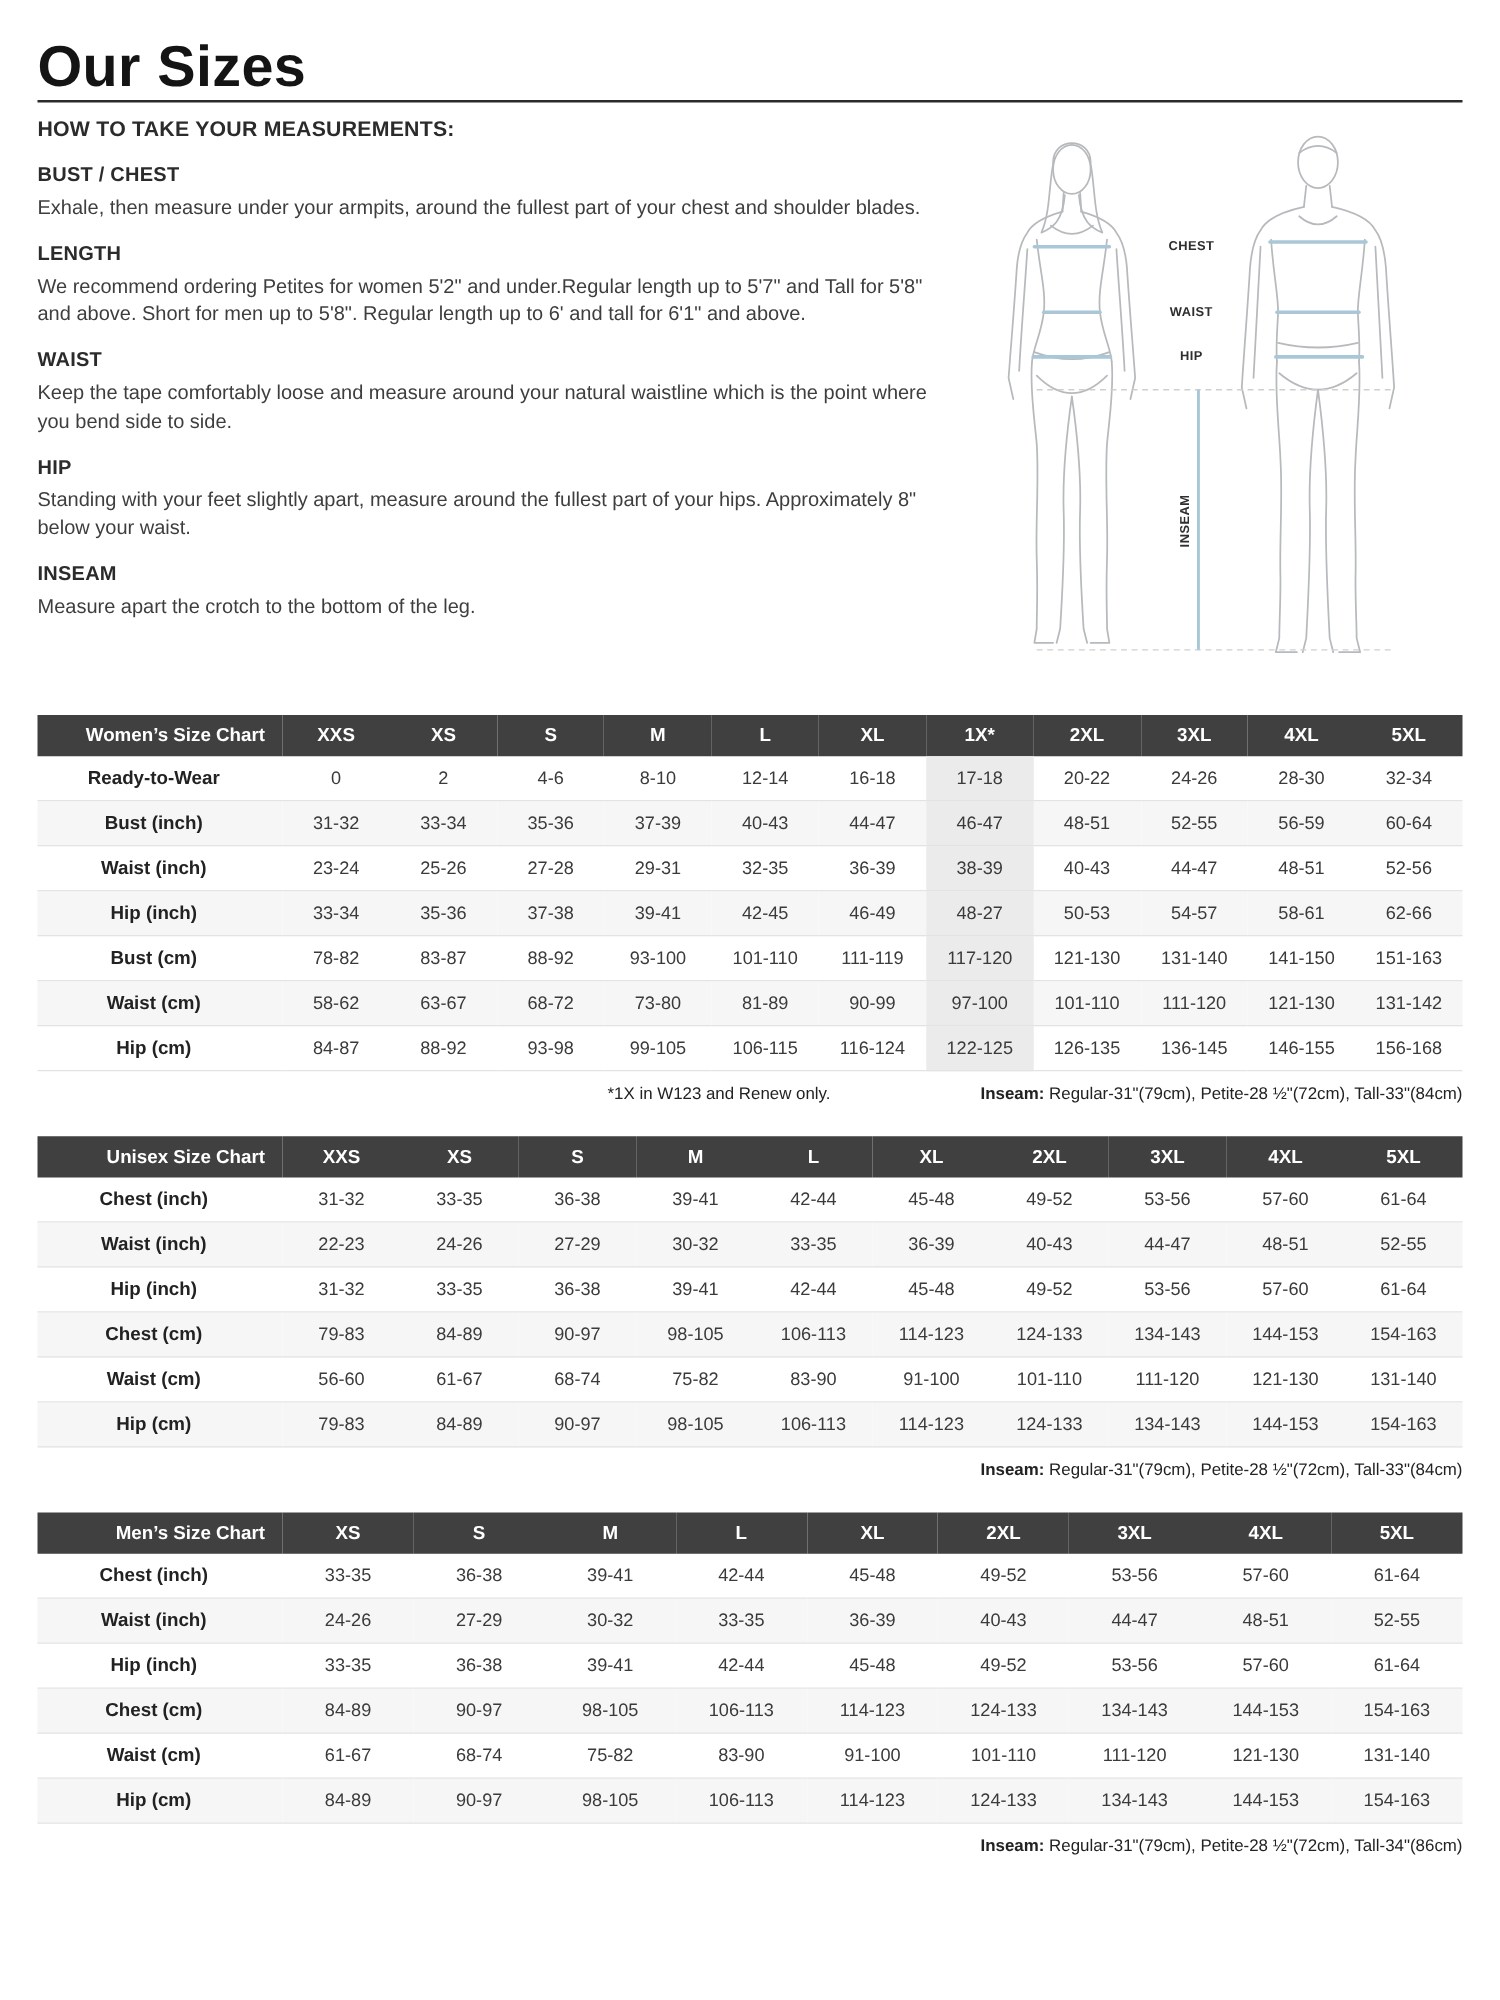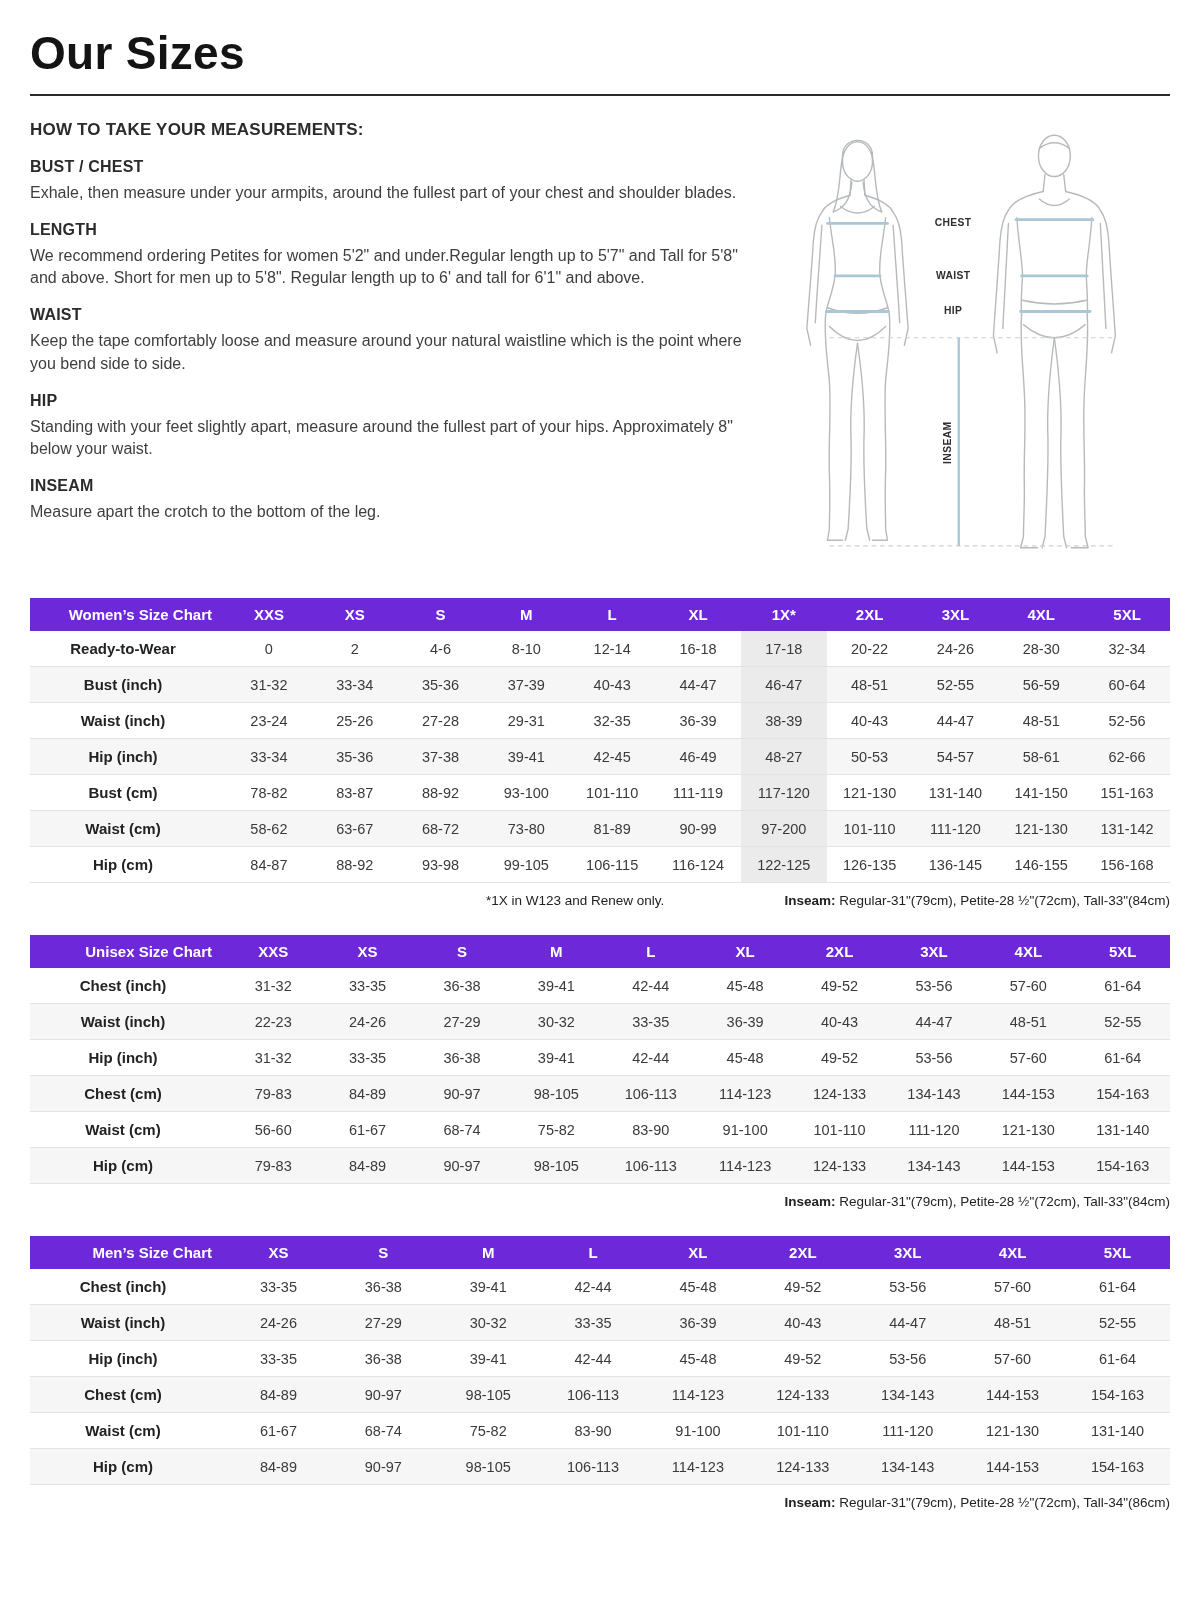--- a/index.html
+++ b/index.html
@@ -6,42 +6,42 @@
   html,body { background:#ffffff; }
   body {
     width:1200px; min-height:1600px;
     font-family:"Liberation Sans", sans-serif;
     color:#333;
   }
   .page { padding:26px 30px 40px 30px; }
 
   h1.page-title {
     font-size:46px; font-weight:700; color:#141414; letter-spacing:0.3px;
-    padding-bottom:14px; border-bottom:2px solid #2b2b2b; margin-bottom:24px;
+    border-bottom:2px solid #2b2b2b; margin-bottom:12px;
   }
 
   .top { display:flex; align-items:flex-start; }
   .instructions { width:725px; }
   .inst-heading { font-size:17px; font-weight:700; color:#2b2b2b; letter-spacing:.2px; margin-bottom:18px; }
   .section { margin-bottom:16px; }
   .section h3 { font-size:16px; font-weight:700; color:#2b2b2b; margin-bottom:6px; letter-spacing:.2px; }
   .section p { font-size:16px; line-height:1.42; color:#3e3e3e; }
 
   .diagram { flex:1; display:flex; justify-content:center; padding-top:4px; }
   .fig path, .fig ellipse { fill:none; stroke:#b7babd; stroke-width:1.5; stroke-linecap:round; stroke-linejoin:round; }
   .measure path { fill:none; stroke:#a9c7d6; stroke-width:3; stroke-linecap:round; }
   .dash path { fill:none; stroke:#cfcfcf; stroke-width:1.2; stroke-dasharray:5 4; }
   .inseam-line path { fill:none; stroke:#a9c7d6; stroke-width:2.5; }
   .mlabel { font-size:11px; font-weight:700; fill:#2e2e2e; letter-spacing:.4px; text-anchor:middle; dominant-baseline:middle; font-family:"Liberation Sans",sans-serif; }
 
   .charts { margin-top:18px; }
   .chart { margin-top:24px; }
   table { width:100%; border-collapse:collapse; table-layout:fixed; }
   thead th {
-    background:#6d28d9; color:#fff; font-size:15px; font-weight:700;
+    background:#404040; color:#fff; font-size:15px; font-weight:700;
     padding:8px 4px; text-align:center;
   }
   thead th.label { text-align:right; padding-right:14px; width:196px; }
   tbody th {
     padding:9px 14px 9px 4px; font-size:15px; font-weight:700;
     color:#222; border-bottom:1px solid #e3e3e3;
   }
   tbody td {
     text-align:center; font-size:14.5px; color:#3a3a3a;
     padding:9px 3px; border-bottom:1px solid #e3e3e3;
@@ -253,21 +253,21 @@
               <td>151-163</td>
             </tr>
             <tr>
               <th>Waist (cm)</th>
               <td>58-62</td>
               <td>63-67</td>
               <td>68-72</td>
               <td>73-80</td>
               <td>81-89</td>
               <td>90-99</td>
-              <td class="hl">97-200</td>
+              <td class="hl">97-100</td>
               <td>101-110</td>
               <td>111-120</td>
               <td>121-130</td>
               <td>131-142</td>
             </tr>
             <tr>
               <th>Hip (cm)</th>
               <td>84-87</td>
               <td>88-92</td>
               <td>93-98</td>

